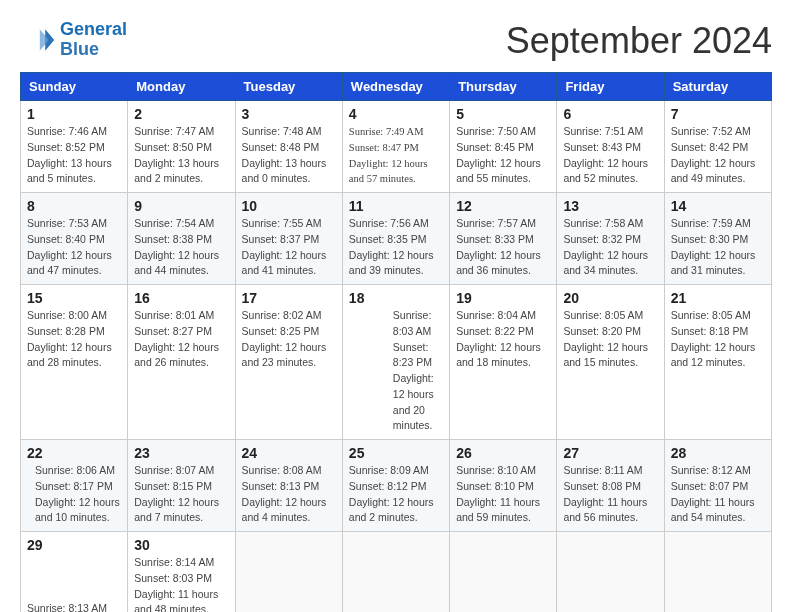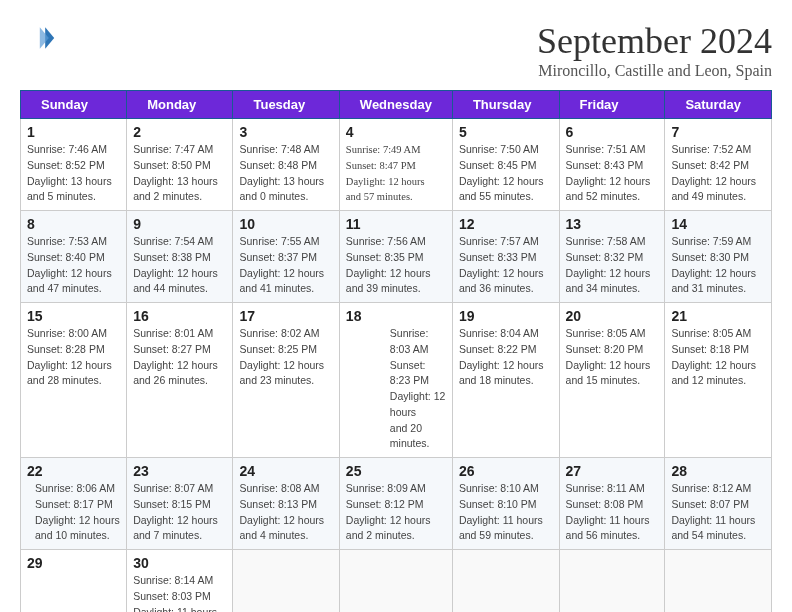--- a/index.html
+++ b/index.html
@@ -29,41 +29,40 @@
     }
     .logo-text span {
       color: #1a6eb5;
     }
     .logo-icon {
       width: 36px;
       height: 36px;
     }
     .title-block {
       text-align: right;
-      font-family: Liberation Serif, serif;
     }
     .month-title {
       font-size: 36px;
       font-weight: normal;
       color: #333;
     }
     .location-title {
       font-size: 16px;
       color: #555;
     }
     .calendar-table {
       width: 100%;
       border-collapse: collapse;
       font-size: 11px;
     }
     .calendar-table th {
-      background-color: #6d28d9;
+      background-color: #1d4ed8;
       color: #fff;
       text-align: left;
-      padding: 6px 20px;
+      padding: 6px 8px;
       font-size: 13px;
       font-weight: bold;
       border: 1px solid #1a5a94;
     }
     .calendar-table td {
       border: 1px solid #ccc;
       vertical-align: top;
       padding: 5px 6px;
       width: 107px;
       min-height: 80px;
@@ -93,24 +92,27 @@
   </style>
 </head>
 <body>
 
 <div class="header-area">
   <div class="logo">
     <svg class="logo-icon" viewBox="0 0 40 40">
       <polygon points="28,8 38,20 28,32" fill="#2e75b6"></polygon>
       <polygon points="22,8 32,20 22,32" fill="#5b9bd5" opacity="0.7"></polygon>
     </svg>
+    <div class="logo-text">
+      <div><span>General</span></div>
+      <div><span style="color:#2e75b6">Blue</span></div>
+    </div>
   </div>
   <div class="title-block">
     <div class="month-title">September 2024</div>
-    <div class="location-title">Mironcillo, Castille and Leon, Spain</div>
   </div>
 </div>
 
 <table class="calendar-table">
   <thead>
     <tr>
     <th>Sunday</th>
         <th>Monday</th>
         <th>Tuesday</th>
         <th>Wednesday</th>

